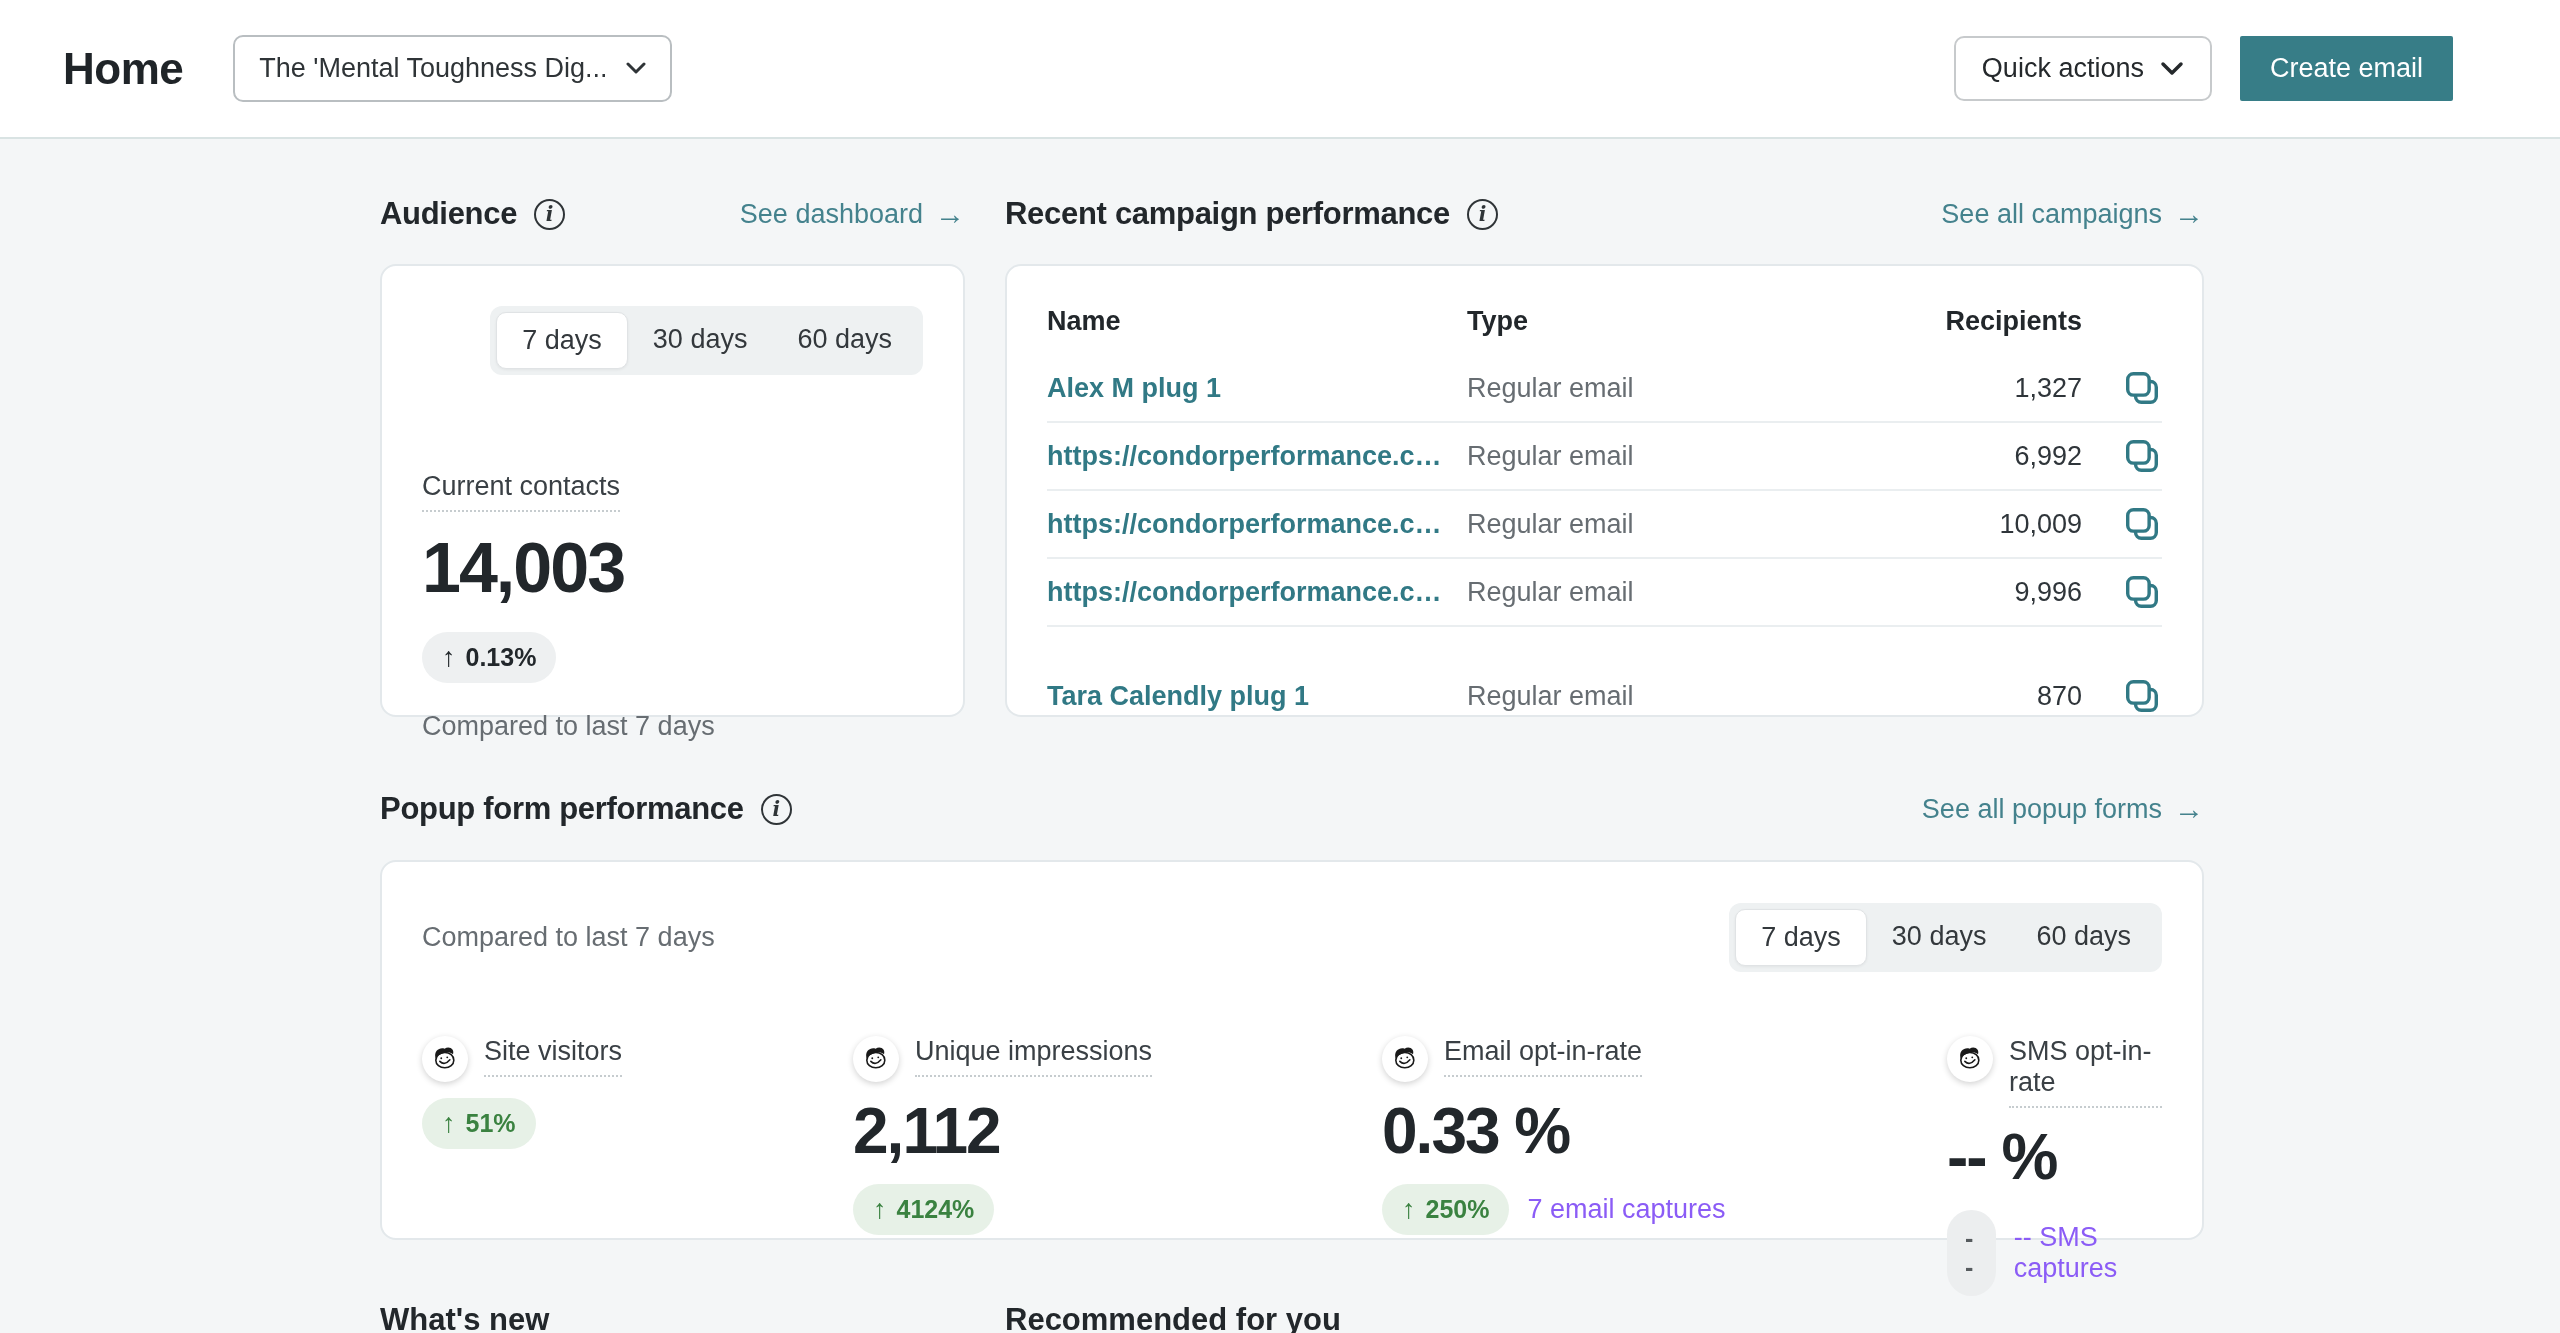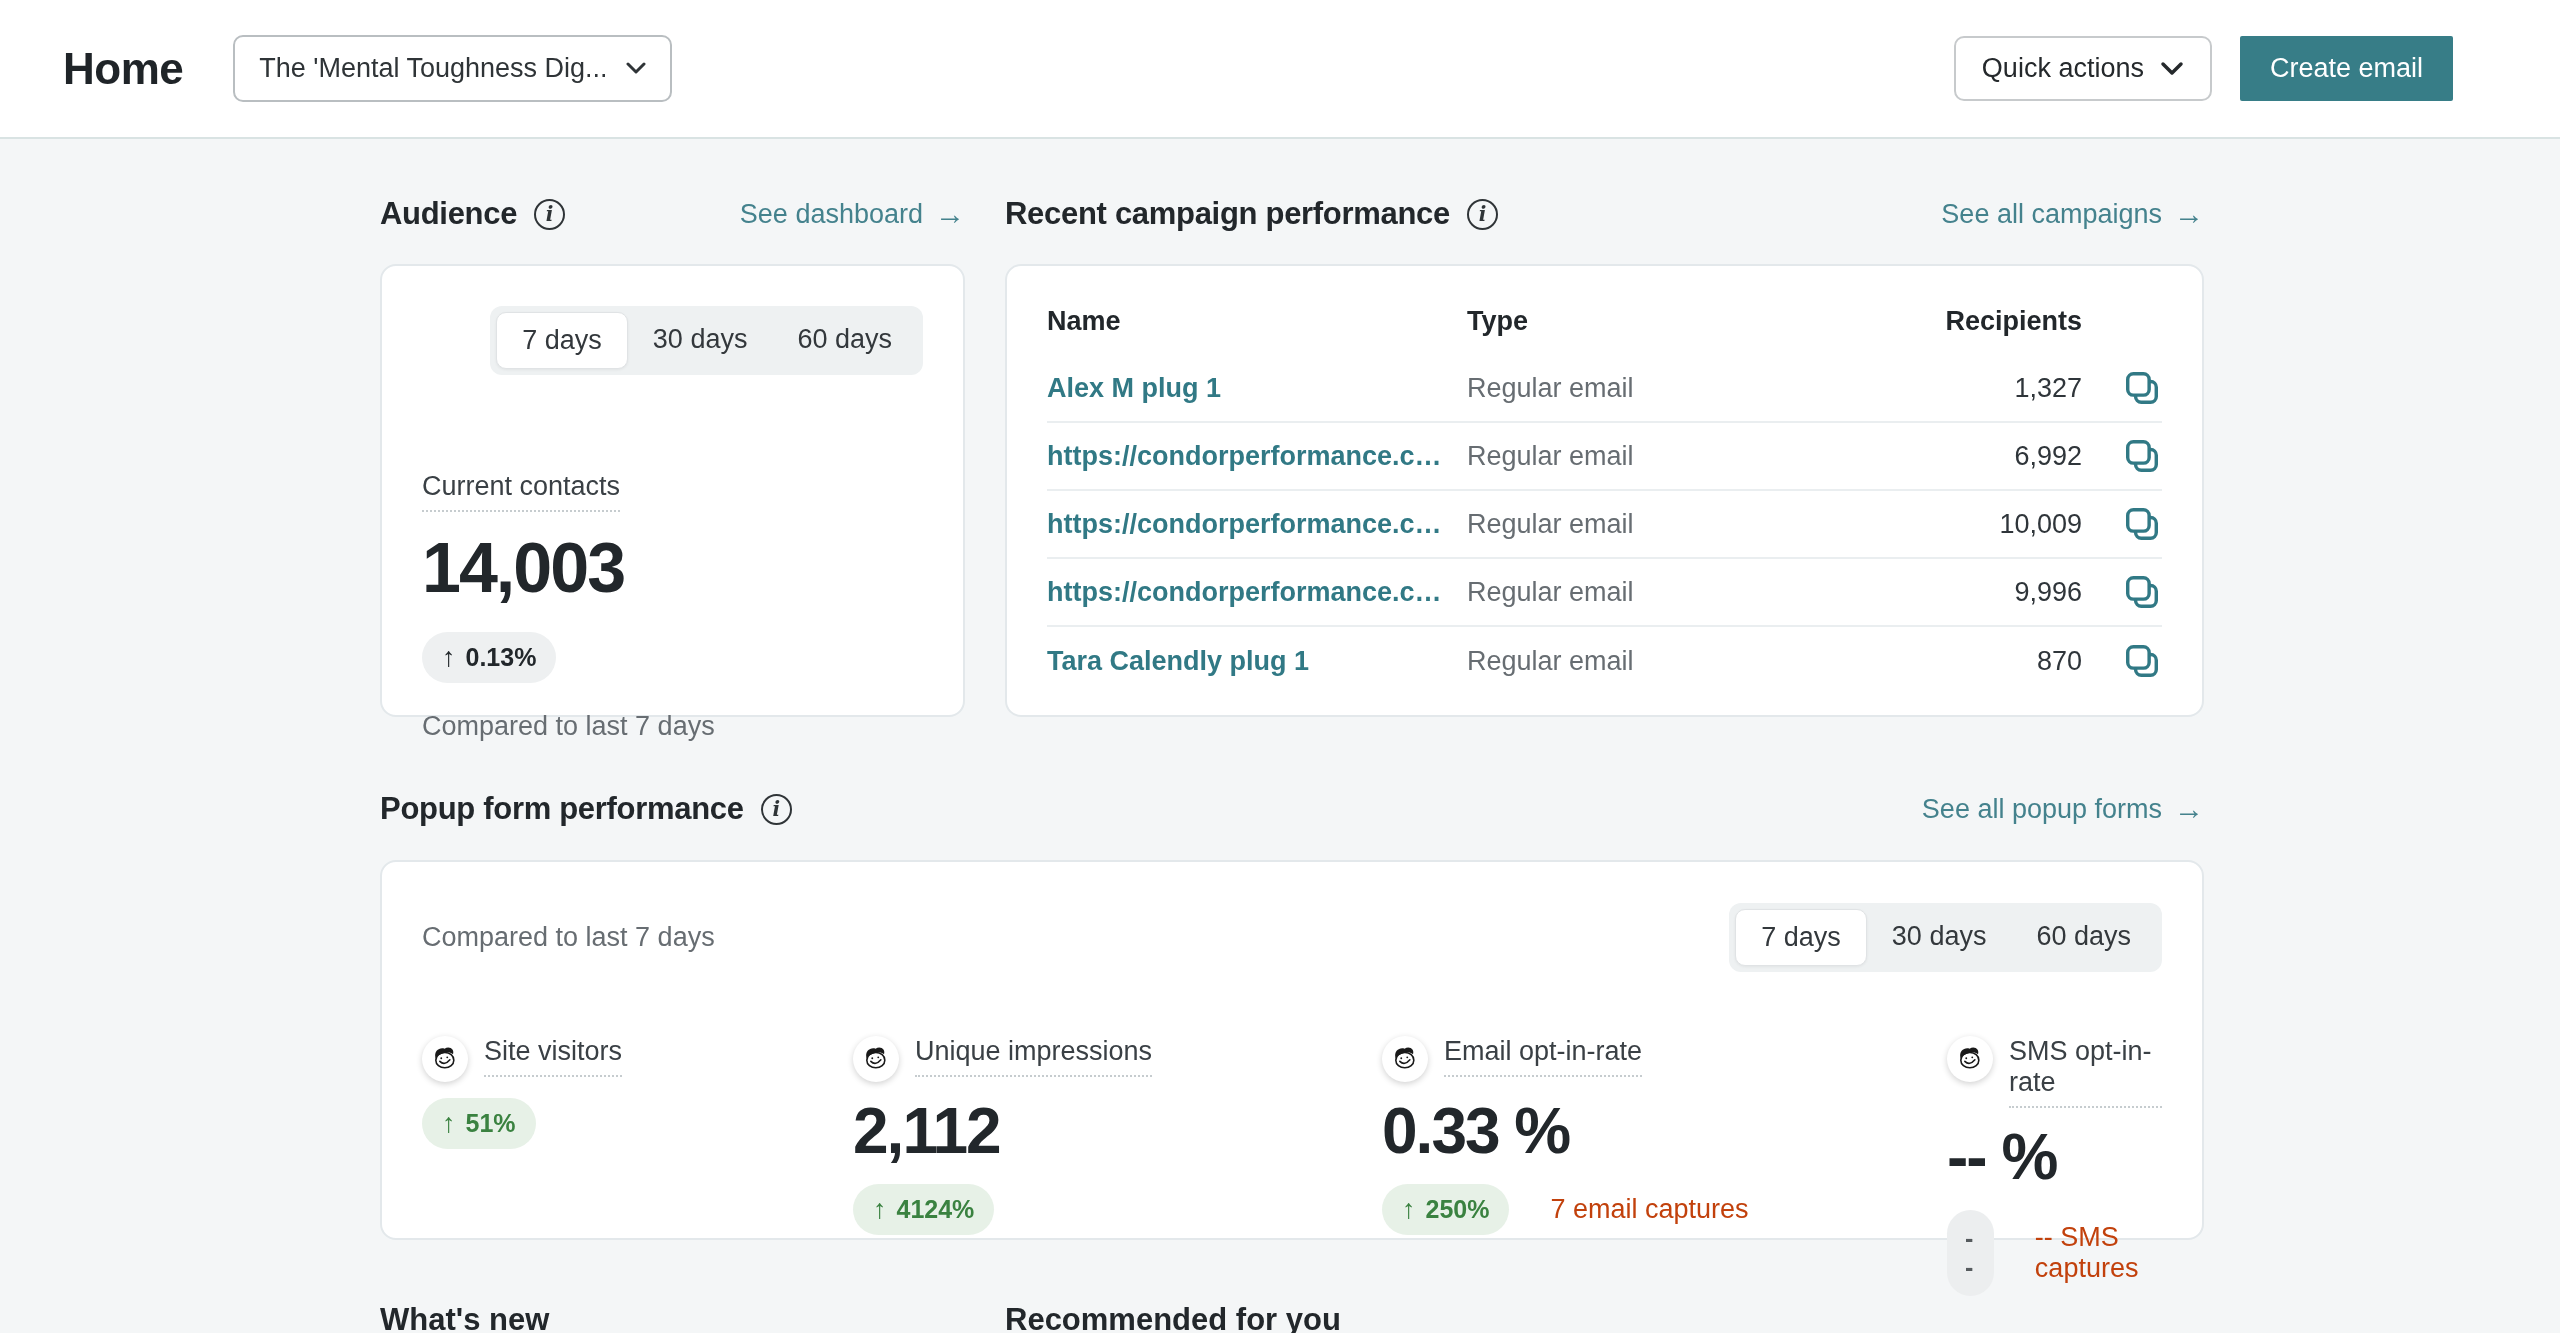--- a/index.html
+++ b/index.html
@@ -58,42 +58,42 @@
   .badge .up { font-size:27px; }
   .compare-text { font-size:27px; color:#676d72; margin-top:28px; }
 
   
   .campaigns-card { margin-top:32px; height:453px; padding:32px 40px 20px 40px; }
   .tbl-row { display:grid; grid-template-columns:420px 300px 1fr 80px; align-items:center; }
   .tbl-head { padding:8px 0 18px 0; }
   .tbl-head .col { font-size:27px; font-weight:700; color:#22272b; }
   .col-recipients { text-align:right; }
   .tbl-body-row { height:68px; border-bottom:2px solid #eaeef0; }
-  .tbl-body-row:last-child { border-bottom:none; }
+  .tbl-body-row:last-child { border-bottom:none;margin-top:35px; }
   .cell-name { font-size:27px; font-weight:700; color:#317985; cursor:pointer;
             white-space:nowrap; overflow:hidden; text-overflow:ellipsis; padding-right:20px; }
   .cell-type { font-size:27px; color:#676d72; }
   .cell-recipients { font-size:27px; color:#2f353a; text-align:right; }
   .cell-icon { display:flex; justify-content:flex-end; }
   .copy-btn { width:40px; height:40px; background:none; border:none; cursor:pointer; padding:0; }
 
   
   .popup-section { margin-top:74px; }
   .popup-card { margin-top:33px; height:380px; padding:41px 40px; }
   .popup-top { display:flex; align-items:center; }
   .popup-top .compare-text { margin-top:0; }
   .stats-row { display:grid; grid-template-columns:431px 529px 565px 1fr; margin-top:64px; }
   .stat-head { display:flex; align-items:flex-start; gap:16px; }
   .freddie { width:46px; height:46px; border-radius:50%; background:#fff;
             box-shadow:0 2px 6px rgba(0,0,0,0.18); display:flex; align-items:center;
             justify-content:center; flex:0 0 auto; }
   .stat-value { margin-top:12px; font-size:64px; font-weight:700; letter-spacing:-2px; color:#22272b; }
   .stat-foot { margin-top:16px; display:flex; align-items:center; gap:18px; }
   .badge.gray-pill { background:#eceeef; color:#565b5e; padding:14px 18px; }
-  .captures-text { font-size:27px; color:#c2410c;margin-left:23px; }
+  .captures-text { font-size:27px; color:#8b5cf6; }
 
   
   .bottom-row { display:flex; margin-top:62px; }
   .bottom-col1 { width:625px; flex:0 0 625px; }
   .bottom-title { font-size:31px; font-weight:700; color:#22272b; }
 
   svg { display:block; }
 </style>
 </head>
 <body>

